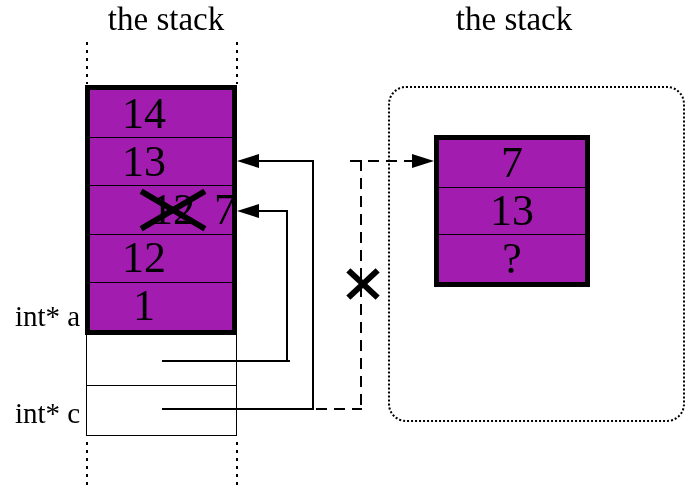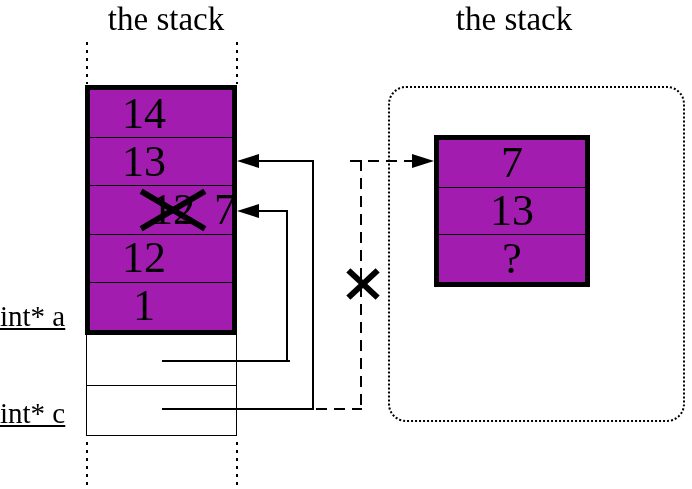--- a/index.html
+++ b/index.html
@@ -45,22 +45,22 @@
   
   .belowbox{
     position:absolute;left:86px;top:335px;width:151px;height:101px;
     border-left:1.5px solid #000;border-right:1.5px solid #000;border-bottom:1.5px solid #000;
     box-sizing:border-box;display:flex;flex-direction:column;
   }
   .slot{flex:1;}
   .slot:first-child{border-bottom:1.5px solid #000;}
   
   .ptr-label{
-    position:absolute;left:0;width:64px;text-align:center;
-    font-size:29px;line-height:32px;white-space:nowrap;text-decoration:underline;
+    position:absolute;left:15px;width:64px;text-align:center;
+    font-size:29px;line-height:32px;white-space:nowrap;
   }
   
   .hline{position:absolute;height:2px;background:#000;}
   .vline{position:absolute;width:2px;background:#000;}
   
   .dash-h{
     position:absolute;height:2px;
     background-image:repeating-linear-gradient(to right,#000 0 11px,transparent 11px 18px);
   }
   .dash-v{

